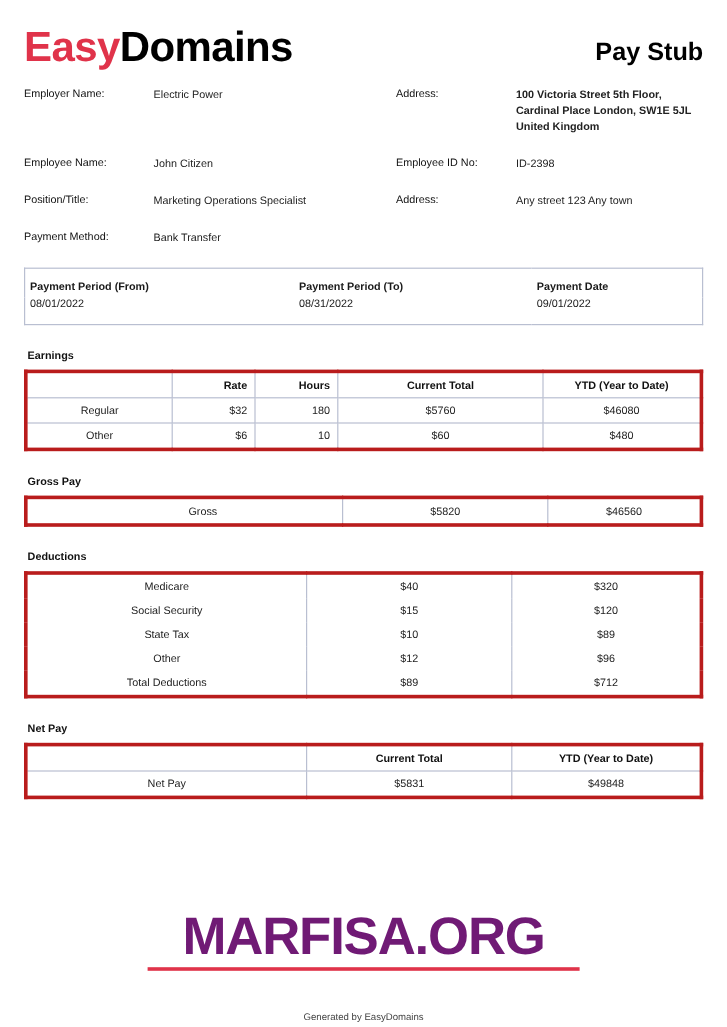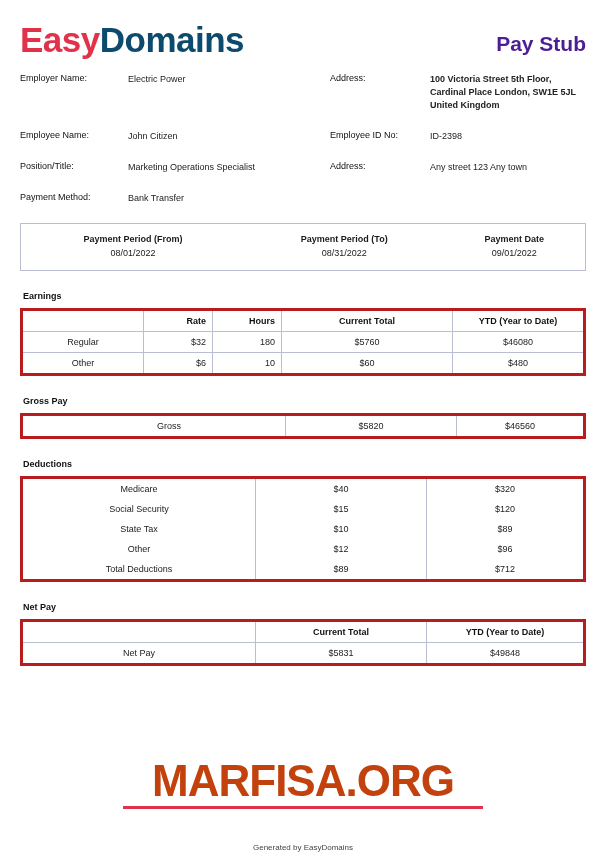--- a/index.html
+++ b/index.html
@@ -30,25 +30,25 @@
     justify-content: space-between;
   }
   .logo {
     font-size: 35px;
     font-weight: bold;
     letter-spacing: -0.5px;
     line-height: 1;
     margin-top: 4px;
   }
   .logo .easy { color: #e0334a; }
-  .logo .domains { color: #0c4a6e; }
+  .logo .domains { color: #000000; }
   .doc-title {
     font-size: 21px;
     font-weight: bold;
-    color: #4c1d95;
+    color: #000000;
     margin-top: 14px;
   }
 
   
   .info {
     margin-top: 16px;
     font-size: 9px;
   }
   .info-row {
     display: flex;
@@ -78,21 +78,20 @@
 
   
   .period-table {
     width: 100%;
     border: 1px solid #b9bfd1;
     border-collapse: collapse;
     margin-top: 8px;
     font-size: 9px;
   }
   .period-table td {
-    text-align: center;
     padding: 6px 4px;
     border: none;
   }
   .period-table .phead td {
     font-weight: bold;
     padding-top: 10px;
     padding-bottom: 4px;
   }
   .period-table .pval td {
     padding-top: 0;
@@ -147,21 +146,21 @@
   .footer {
     position: absolute;
     left: 0;
     bottom: 0;
     width: 606px;
     text-align: center;
   }
   .wm {
     font-size: 44px;
     font-weight: bold;
-    color: #c2410c;
+    color: #701a75;
     letter-spacing: -1px;
     line-height: 1;
   }
   .wm-rule {
     width: 360px;
     height: 3px;
     background: #e0334a;
     margin: 3px auto 0 auto;
   }
   .wm-sub {

